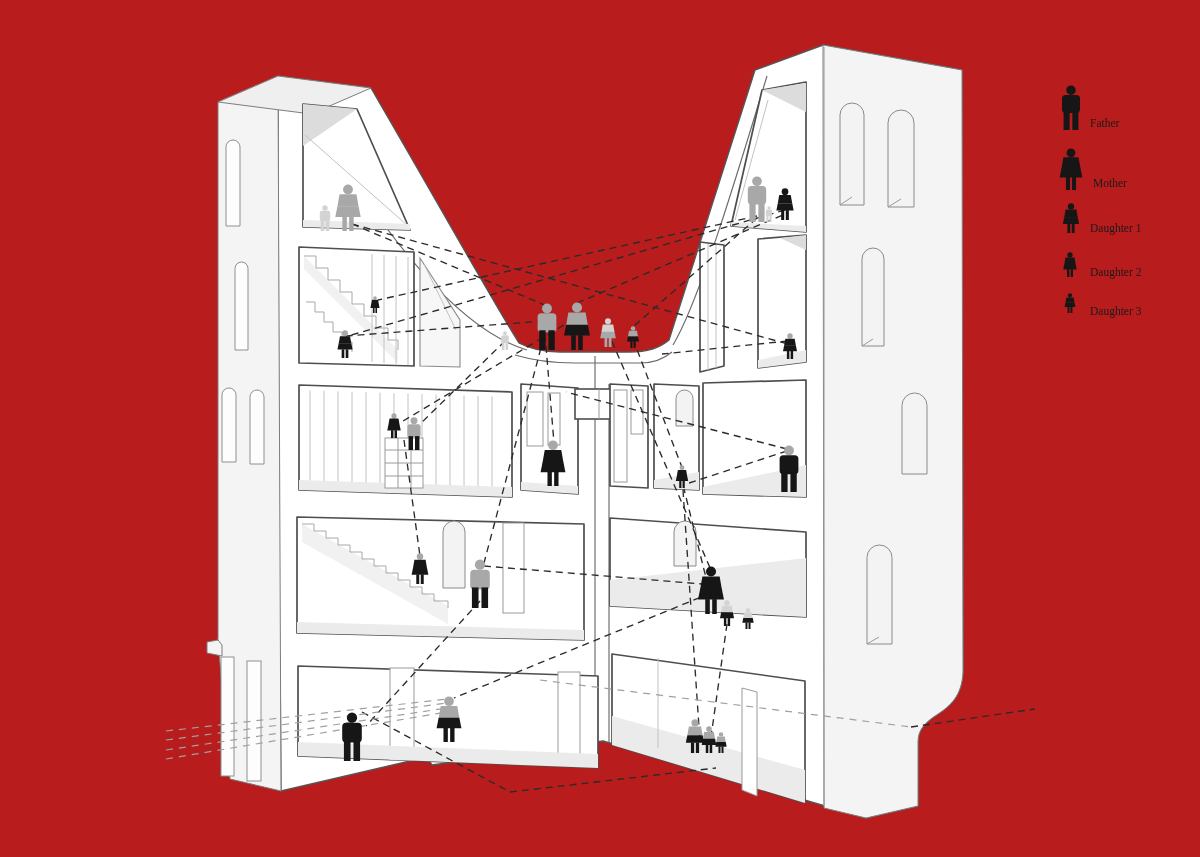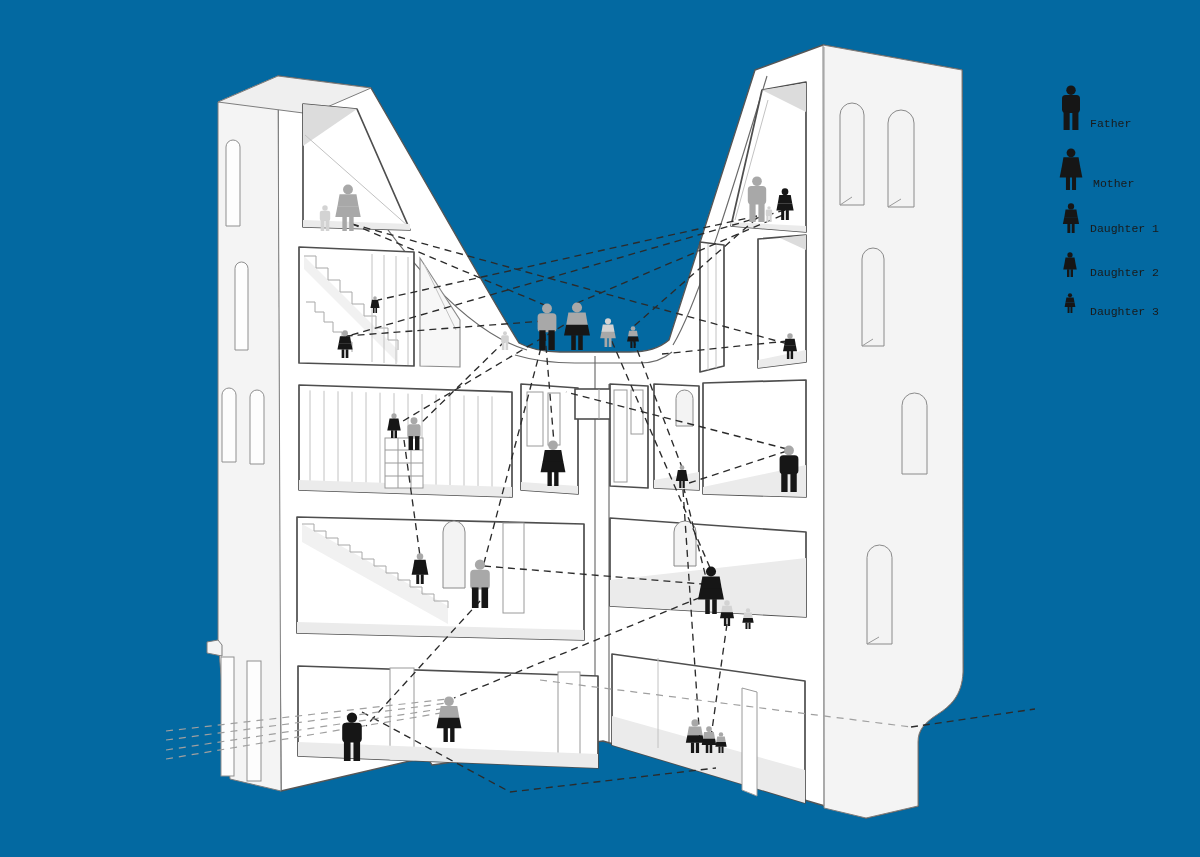--- a/index.html
+++ b/index.html
@@ -1,17 +1,17 @@
 <!DOCTYPE html>
 <html><head>
 <meta charset="utf-8">
 <style>
   html,body{margin:0;padding:0;background:#fff;}
-  #canvas{position:relative;width:1200px;height:857px;background:#0369a1;overflow:hidden;
-          font-family:Liberation Mono, monospace;}
+  #canvas{position:relative;width:1200px;height:857px;background:#b91c1c;overflow:hidden;
+          font-family:Liberation Serif, serif;}
   svg{position:absolute;left:0;top:0;}
   .silhouette{fill:#ffffff;stroke:#565656;stroke-width:1.4;stroke-linejoin:round;}
   .face{fill:#f4f4f4;stroke:#7d7d7d;stroke-width:1;stroke-linejoin:round;}
   .topface{fill:#efefef;stroke:#7d7d7d;stroke-width:1;}
   .room{fill:#ffffff;stroke:#4e4e4e;stroke-width:1.7;stroke-linejoin:round;}
   .room-light{fill:#f7f7f7;stroke:#8a8a8a;stroke-width:1.1;}
   .shade{fill:#ebebeb;stroke:none;}
   .ceil{fill:#dcdcdc;stroke:none;}
   .win{fill:#fdfdfd;stroke:#8f8f8f;stroke-width:1;}
   .winr{fill:#f3f3f3;stroke:#8a8a8a;stroke-width:1;}

